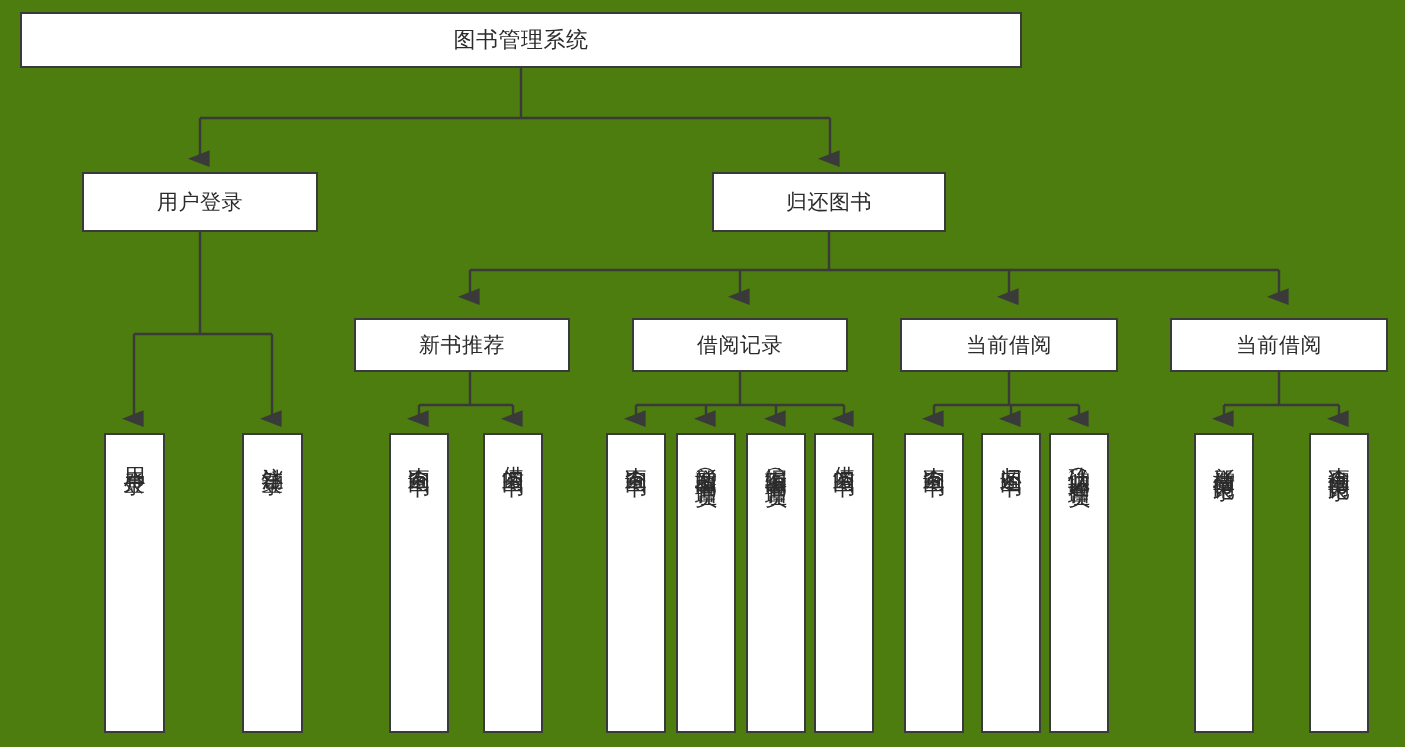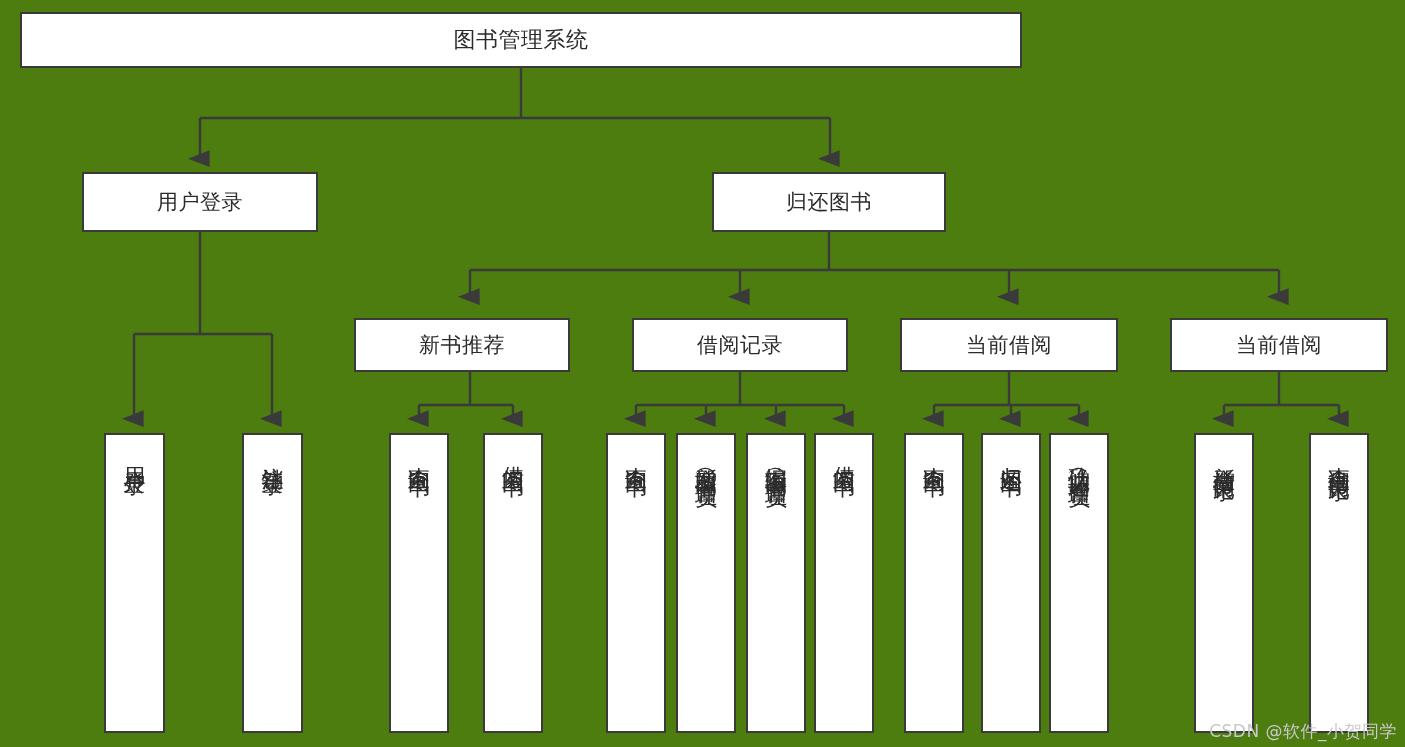--- a/index.html
+++ b/index.html
@@ -192,14 +192,13 @@
     <span class="label">确认归还（管理员）</span>
   </div>
 
   <div class="node vert" style="left:1194px; top:433px; width:60px; height:300px;">
     <span class="label">新增借阅记录</span>
   </div>
   <div class="node vert" style="left:1309px; top:433px; width:60px; height:300px;">
     <span class="label">查询借阅记录</span>
   </div>
 
-  <div class="watermark">CSDN @软件_小贺同学</div>
 </div>
 
 </body></html>

